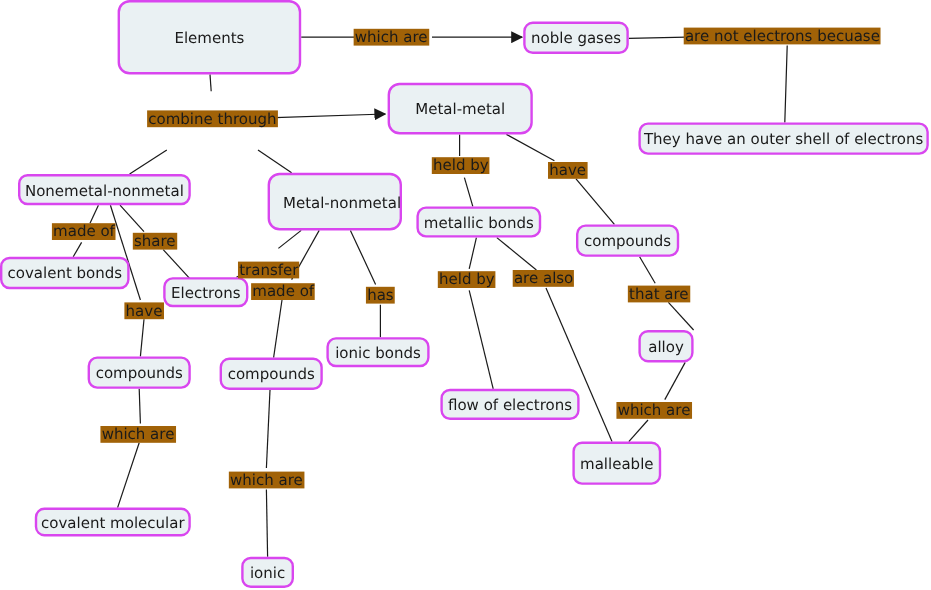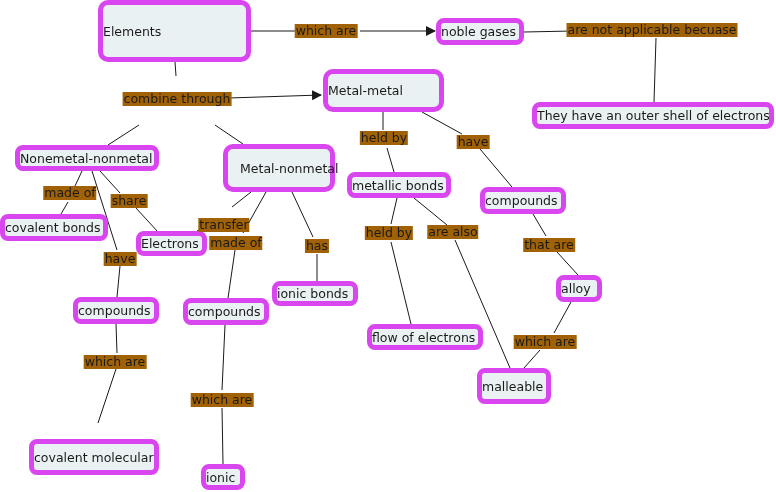--- a/index.html
+++ b/index.html
@@ -1,21 +1,21 @@
 <!DOCTYPE html>
 <html><head>
   <meta charset="utf-8">
   <style>
     html, body { margin: 0; padding: 0; background: #ffffff; }
     body { width: 776px; height: 492px; position: relative; overflow: hidden;
            font-family: "DejaVu Sans", sans-serif; font-size: 12px; color: #1a1a1a; }
     #edges { position: absolute; left: 0; top: 0; }
     .node { position: absolute; box-sizing: border-box; background: #eaf1f3;
-            border: 5px solid #d946ef; border-radius: 8px;
-            display: flex; align-items: center; 
+            border: 2px solid #d946ef; border-radius: 8px;
+            display: flex; align-items: center; justify-content: center;
             white-space: nowrap; font-size: 12.5px; }
     .node.big { border-radius: 10px; }
     .link { position: absolute; background: #a16207; white-space: nowrap;
             font-size: 12.5px; line-height: 14px; padding: 0 1px;
             transform: translate(-50%, -50%); }
   </style>
 </head>
 <body>
 
 <svg id="edges" width="776" height="492">
@@ -102,44 +102,44 @@
 </div>
 <div class="node" style="left:0px;top:214px;width:108px;height:27px;">
   <span>covalent bonds</span>
 </div>
 <div class="node" style="left:136px;top:231px;width:71px;height:25px;">
   <span>Electrons</span>
 </div>
 <div class="node" style="left:272px;top:281px;width:86px;height:25px;">
   <span>ionic bonds</span>
 </div>
-<div class="node" style="left:556px;top:275px;width:46px;height:27px;">
+<div class="node" style="left:532px;top:275px;width:46px;height:27px;">
   <span>alloy</span>
 </div>
 <div class="node" style="left:73px;top:297px;width:86px;height:27px;">
   <span>compounds</span>
 </div>
 <div class="node" style="left:183px;top:298px;width:86px;height:27px;">
   <span>compounds</span>
 </div>
 <div class="node" style="left:357px;top:324px;width:116px;height:26px;margin-left:10px;">
   <span>flow of electrons</span>
 </div>
 <div class="node" style="left:477px;top:368px;width:74px;height:36px;">
   <span>malleable</span>
 </div>
-<div class="node" style="left:29px;top:423px;width:130px;height:36px;margin-top:16px;">
+<div class="node" style="left:29px;top:423px;width:130px;height:24px;">
   <span>covalent molecular</span>
 </div>
 <div class="node" style="left:201px;top:464px;width:44px;height:26px;">
   <span>ionic</span>
 </div>
 
 <div class="link" style="left:326px;top:31px;">which are</div>
-<div class="link" style="left:652px;top:30px;">are not applicable becuase</div>
+<div class="link" style="left:652px;top:30px;">are not electrons becuase</div>
 <div class="link" style="left:177px;top:99px;">combine through</div>
 <div class="link" style="left:384px;top:138px;">held by</div>
 <div class="link" style="left:473px;top:142px;">have</div>
 <div class="link" style="left:70px;top:193px;">made of</div>
 <div class="link" style="left:129px;top:201px;">share</div>
 <div class="link" style="left:120px;top:259px;">have</div>
 <div class="link" style="left:224px;top:225px;">transfer</div>
 <div class="link" style="left:236px;top:243px;">made of</div>
 <div class="link" style="left:317px;top:246px;">has</div>
 <div class="link" style="left:389px;top:233px;">held by</div>

